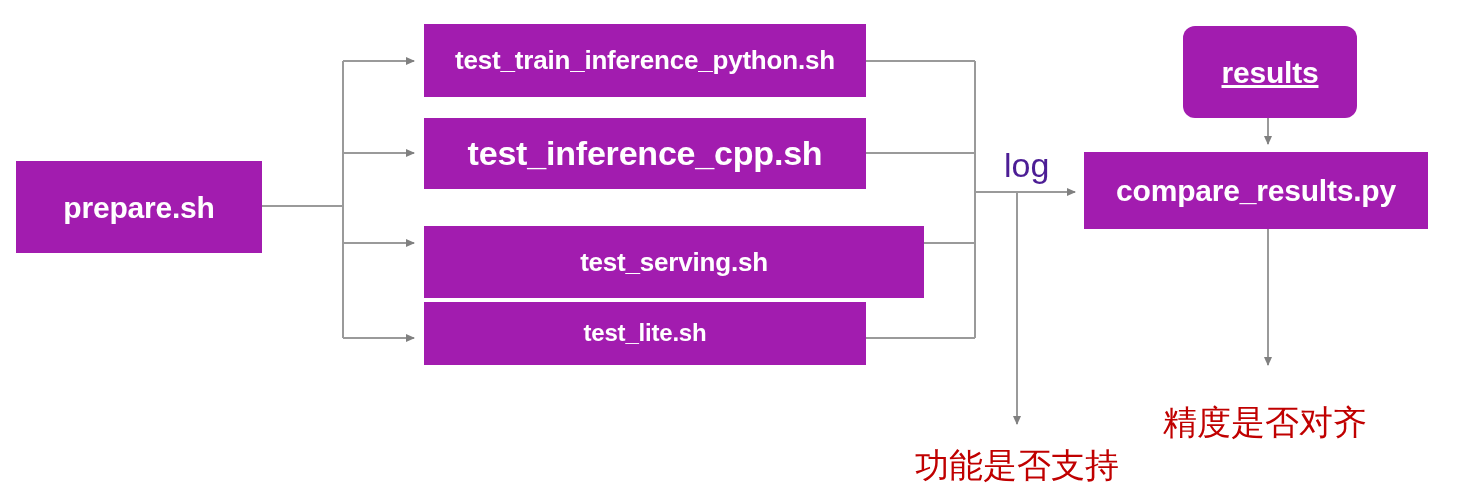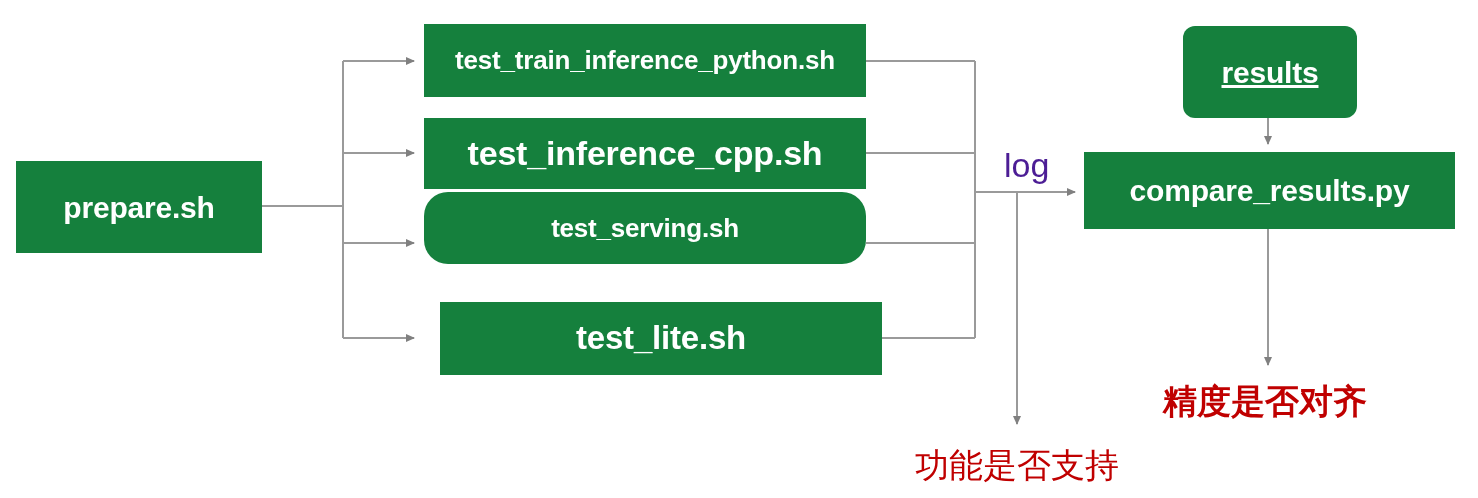--- a/index.html
+++ b/index.html
@@ -20,21 +20,21 @@
   #edges {
     position: absolute;
     left: 0;
     top: 0;
     width: 1478px;
     height: 498px;
   }
   .node {
     position: absolute;
     box-sizing: border-box;
-    background: #15803d;
+    background: #a21caf;
     color: #ffffff;
     font-weight: bold;
     display: flex;
     align-items: center;
     justify-content: center;
     text-align: center;
     letter-spacing: -0.2px;
     line-height: 1.1;
   }
   .node-rounded {
@@ -47,34 +47,33 @@
   }
   .n-train {
     left: 424px; top: 24px;   width: 442px;  height: 73px;
     font-size: 26px;
   }
   .n-cpp {
     left: 424px; top: 118px;  width: 442px;  height: 71px;
     font-size: 34px;
   }
   .n-serving {
-    left: 424px; top: 192px;  width: 442px;  height: 72px;
+    left: 424px; top: 226px;  width: 500px;  height: 72px;
     font-size: 26px;
-    border-radius: 24px;
   }
   .n-lite {
-    left: 440px; top: 302px;  width: 442px;  height: 73px;
-    font-size: 33px;
+    left: 424px; top: 302px;  width: 442px;  height: 63px;
+    font-size: 24px;
   }
   .n-results {
     left: 1183px; top: 26px;  width: 174px; height: 92px;
     font-size: 30px;
   }
   .n-compare {
-    left: 1084px; top: 152px; width: 371px; height: 77px;
+    left: 1084px; top: 152px; width: 344px; height: 77px;
     font-size: 30px;
   }
   .label {
     position: absolute;
     color: #000000;
     font-weight: normal;
     white-space: nowrap;
   }
   .lbl-log {
     left: 1004px; top: 146px;
@@ -85,21 +84,21 @@
     position: absolute;
     color: #C00000;
     font-weight: normal;
     white-space: nowrap;
     font-size: 34px;
   }
   .red-func {
     left: 915px; top: 443px; font-family: Liberation Serif, serif;
   }
   .red-prec {
-    left: 1163px; top: 379px; font-weight: bold;
+    left: 1163px; top: 400px;
   }
 </style>
 </head>
 <body>
 
 <div id="canvas">
 
   <svg id="edges" viewBox="0 0 1478 498">
     <defs>
       <marker id="arrowhead" markerWidth="9" markerHeight="8" refX="8" refY="4" orient="auto" markerUnits="userSpaceOnUse">

